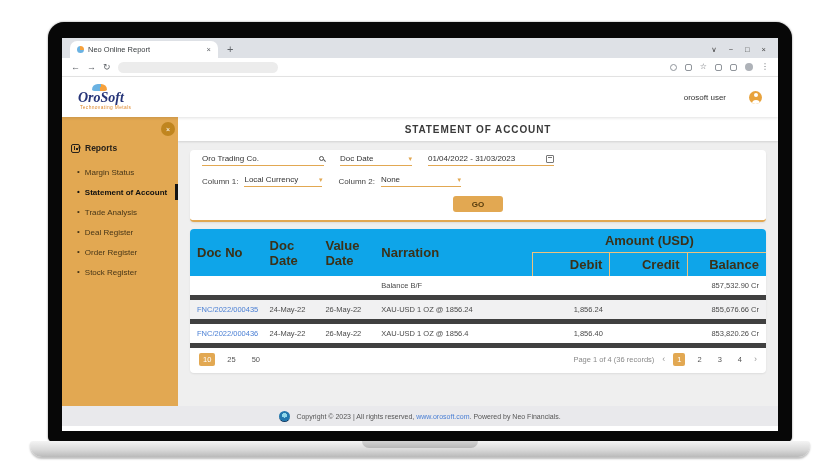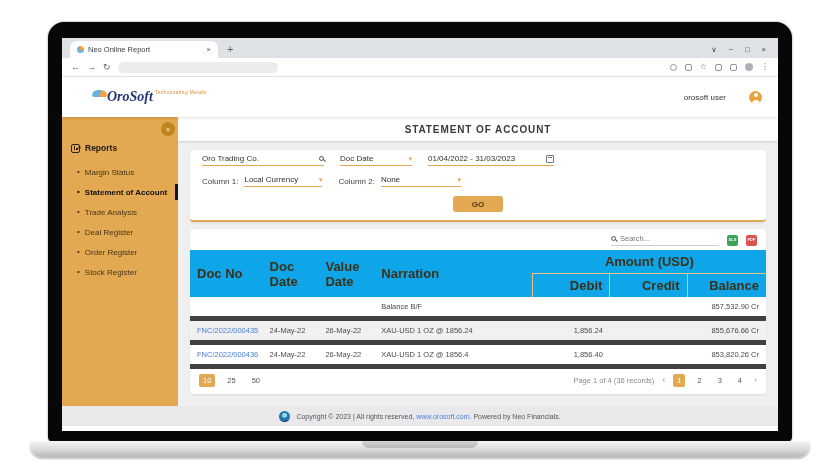--- a/index.html
+++ b/index.html
@@ -37,21 +37,21 @@
   .tool-right { margin-left:auto; display:flex; gap:8px; align-items:center; }
   .ticon { width:7px; height:7px; border:1px solid #90959b; border-radius:2px; }
   .ticon.round { border-radius:50%; }
   .ticon.fill { background:#aeb2b8; border:none; width:8px; height:8px; border-radius:50%; }
   .t-star { font-size:8px; color:#5f6368; line-height:1; }
   .t-more { font-size:8px; color:#5f6368; line-height:1; }
 
   
   .app-header { height:40px; background:#fff; display:flex; align-items:center; padding:0 16px;
                 box-shadow:0 1px 3px rgba(0,0,0,.12); position:relative; z-index:3; flex-shrink:0; }
-  .logo-block { display:flex; flex-direction:row; }
+  .logo-block { display:flex; flex-direction:column; }
   .swoosh { width:15px; height:7px; margin-left:14px; border-radius:50% 50% 40% 40% / 100% 100% 30% 30%;
             background:linear-gradient(100deg,#6ab2e2 55%, #f6a13c 56%); }
   .logo-text { font-family:"Liberation Serif", serif; font-style:italic; font-weight:bold;
                color:#263478; font-size:14px; line-height:1.05; }
   .tagline { font-size:4.8px; color:#e08a2e; letter-spacing:.4px; margin-left:2px; }
   .user-area { margin-left:auto; display:flex; align-items:center; gap:23px; font-size:8px; color:#333; }
   .avatar { width:13px; height:13px; border-radius:50%; background:#E8A33D; position:relative; overflow:hidden; }
   .avatar::before { content:""; position:absolute; top:2.5px; left:4.5px; width:4px; height:4px; border-radius:50%; background:#fff; }
   .avatar::after { content:""; position:absolute; bottom:-1.5px; left:2.5px; width:8px; height:5px; border-radius:4px 4px 0 0; background:#fff; }
 
@@ -250,28 +250,20 @@
                   <span class="caret">▾</span>
                 </div>
               </div>
             </div>
             <div class="go-row">
               <button class="go-btn">GO</button>
             </div>
           </div>
 
           <div class="table-card">
-            <div class="t-toolbar">
-              <div class="t-search">
-                <span class="mag"></span>
-                <input placeholder="Search..." style="">
-              </div>
-              <span class="file-ic xls">XLS</span>
-              <span class="file-ic pdf">PDF</span>
-            </div>
             <table>
               <colgroup>
                 <col style="width:12.6%">
                   <col style="width:9.7%">
                   <col style="width:9.7%">
                   <col style="width:27.5%">
                 <col style="width:13.4%">
                   <col style="width:13.4%">
                   <col style="width:13.7%">
               </colgroup>

